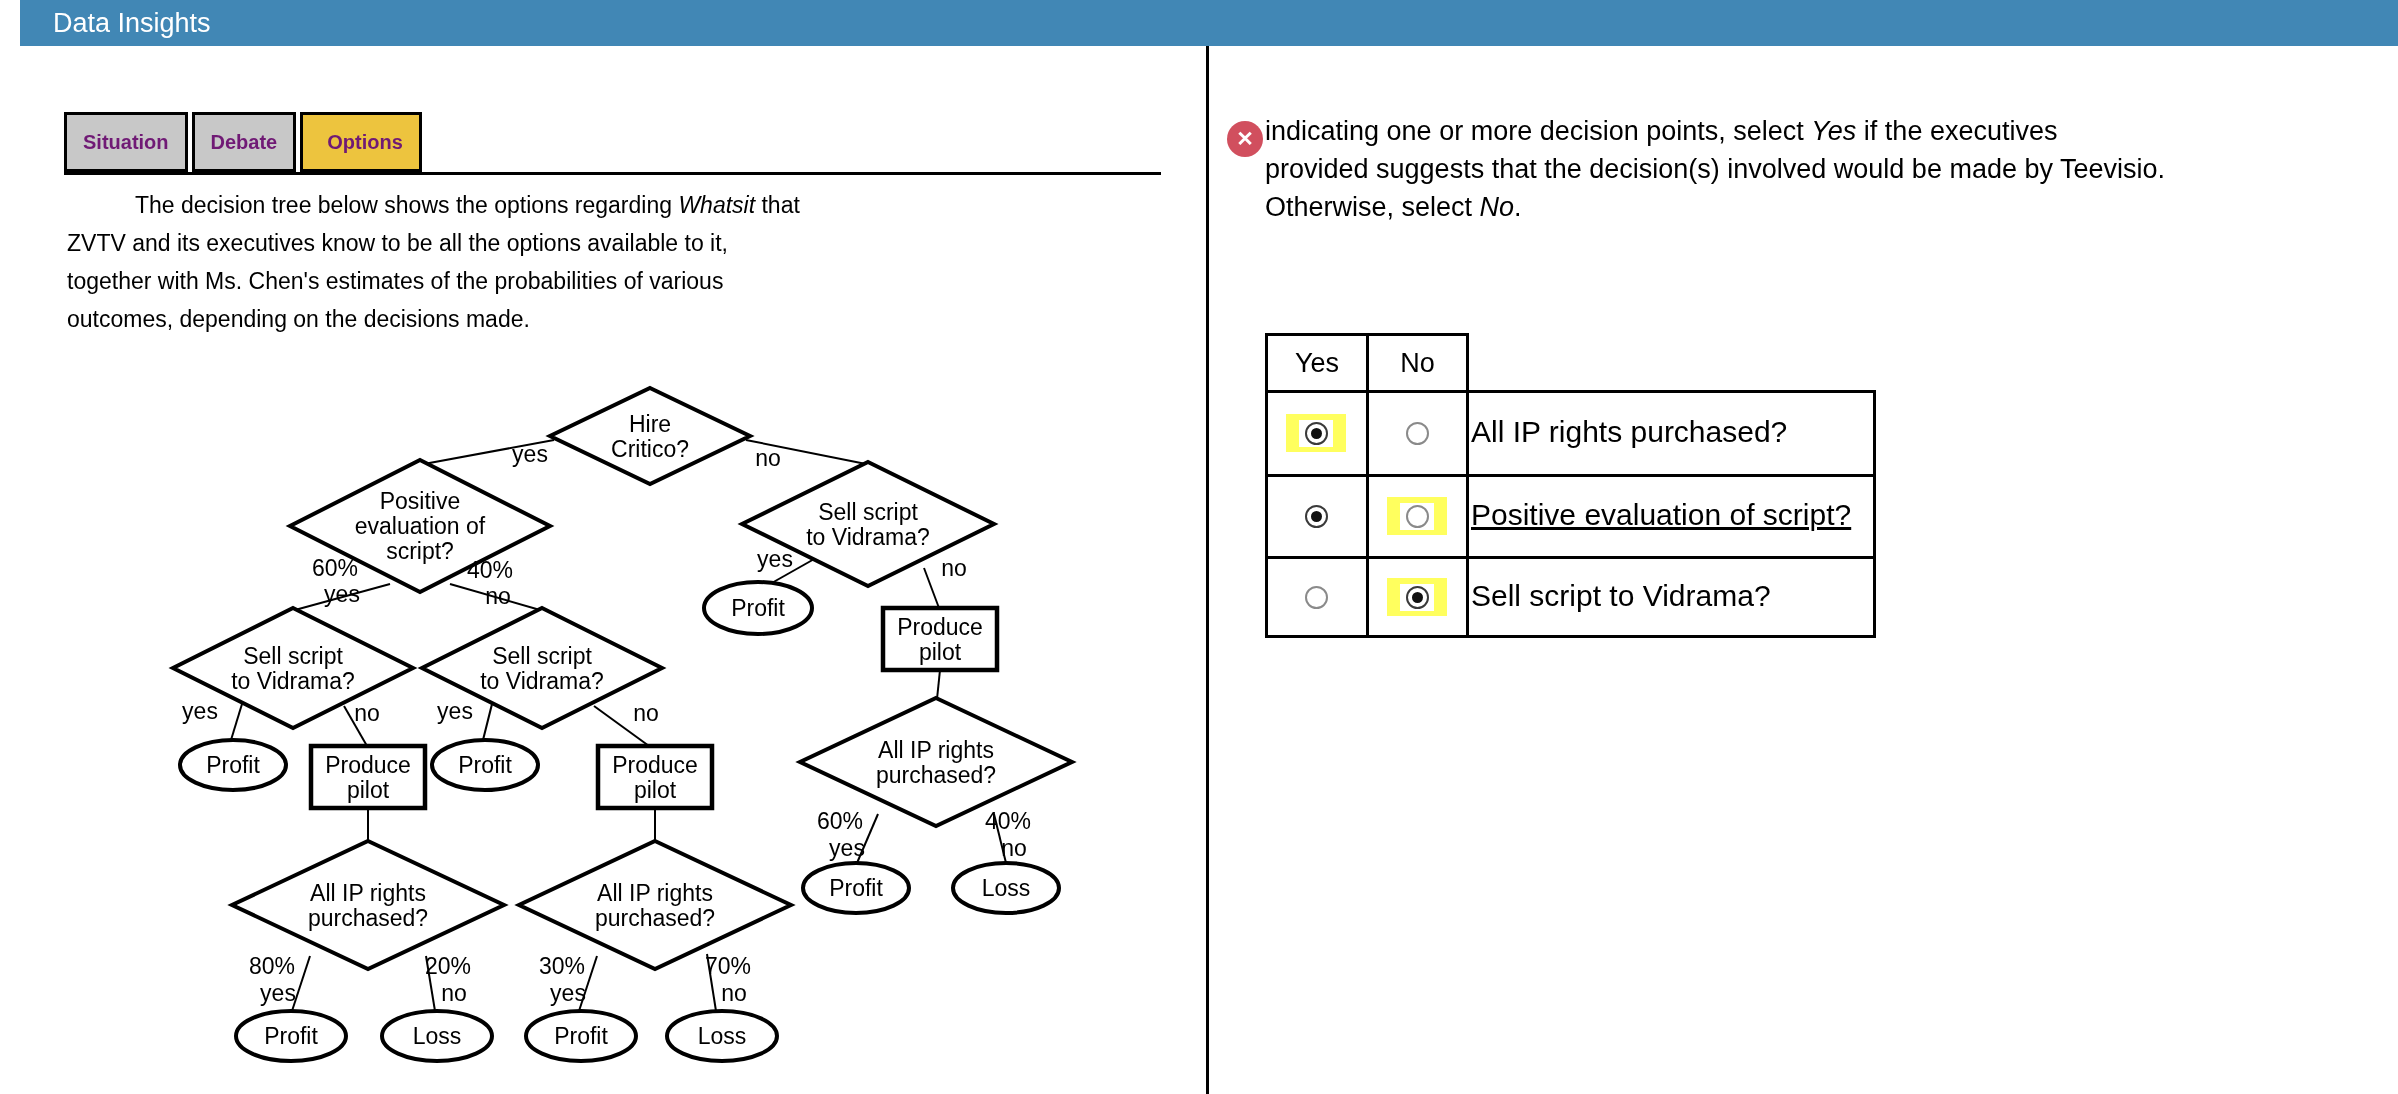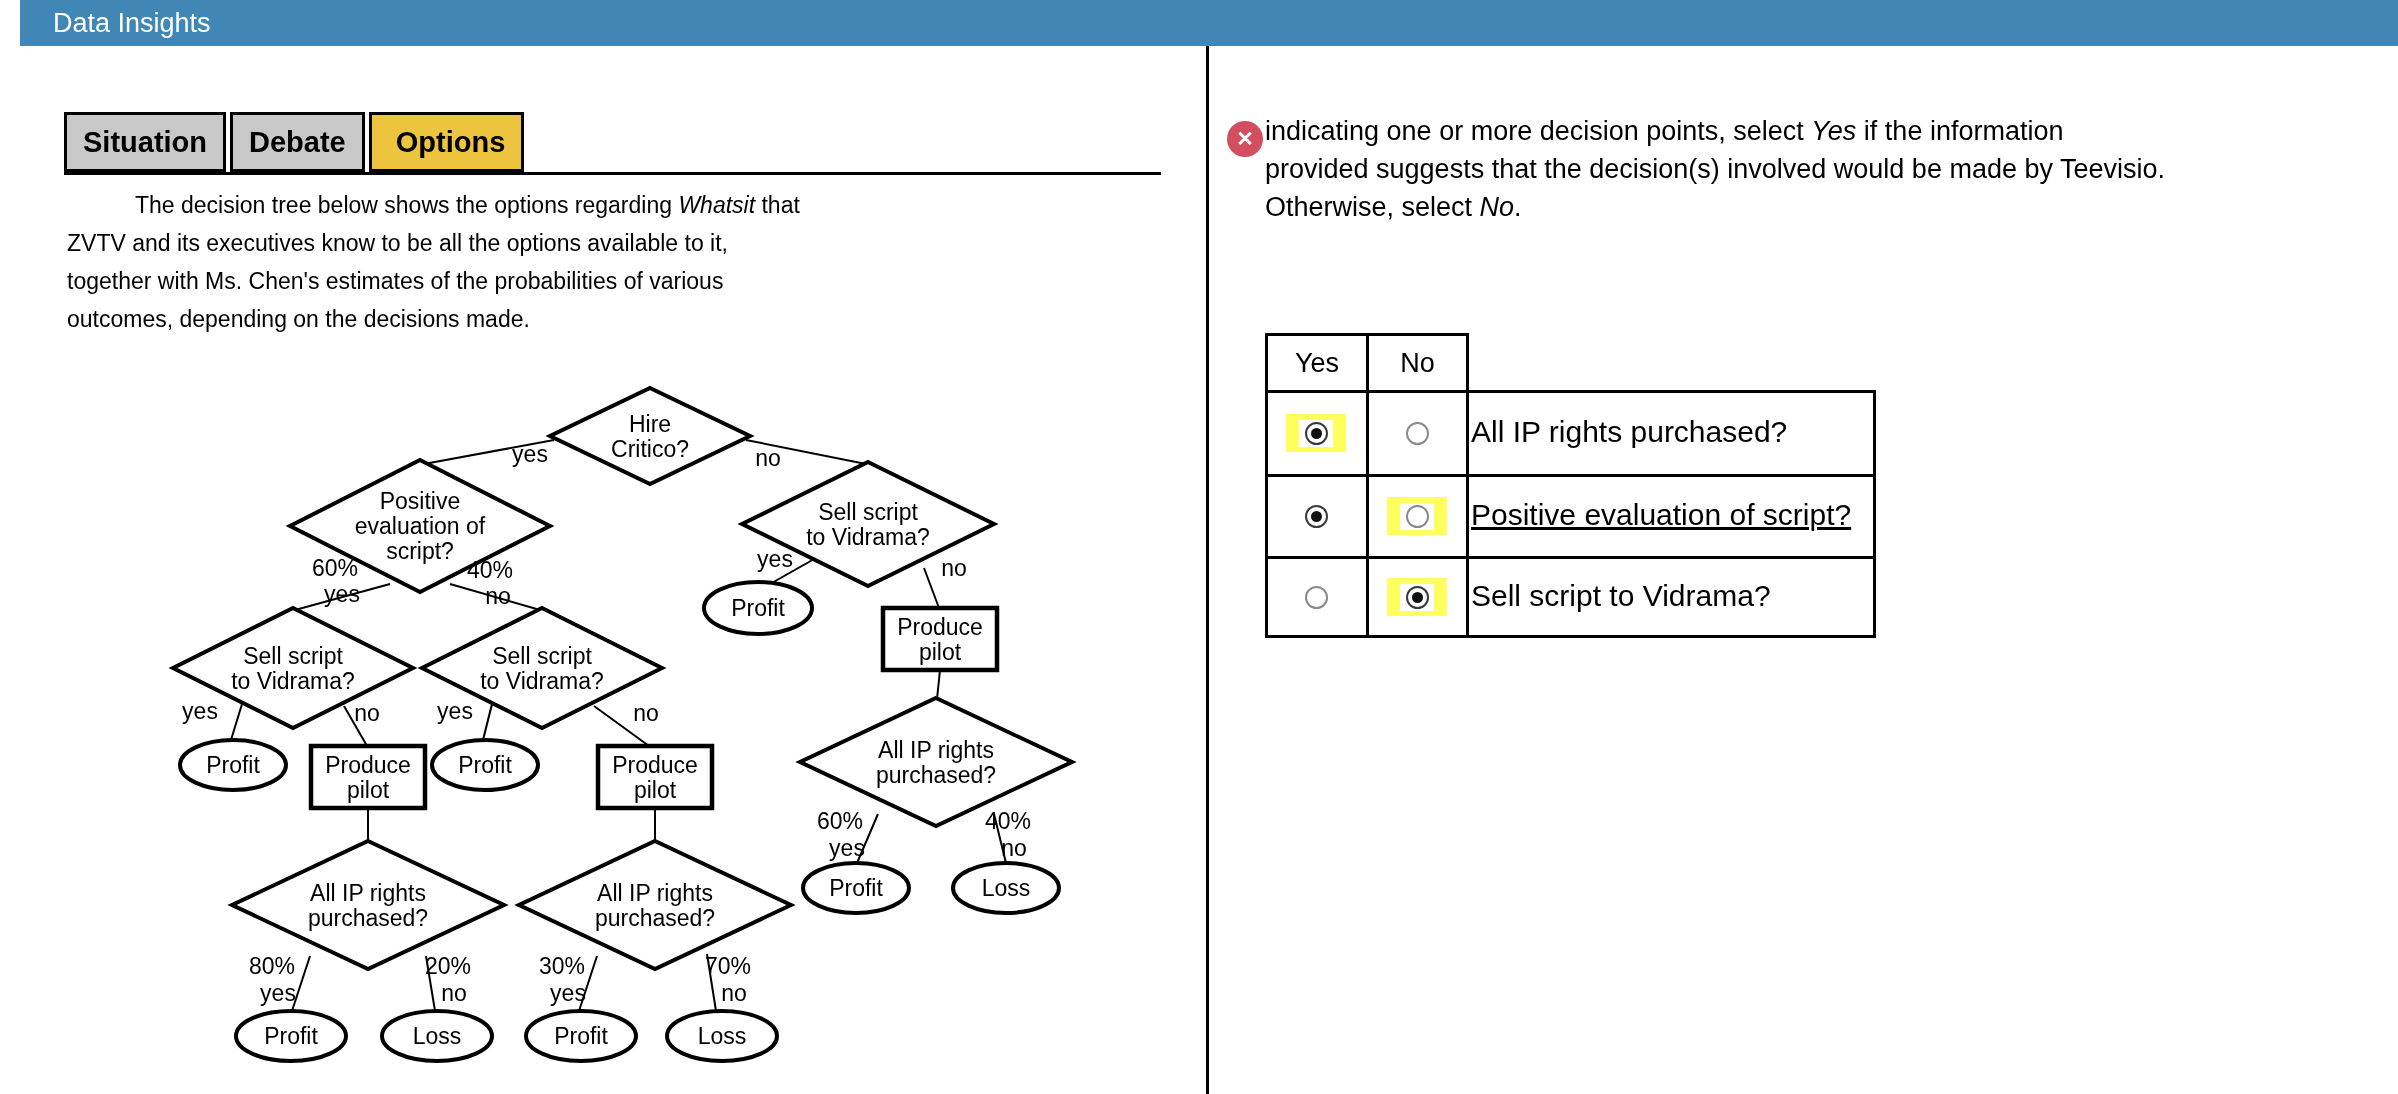--- a/index.html
+++ b/index.html
@@ -5,21 +5,21 @@
   html,body{margin:0;padding:0;background:#fff;}
   body{font-family:"Liberation Sans",sans-serif;color:#000;}
   #app{position:relative;width:2398px;height:1094px;overflow:hidden;background:#fff;margin-left:20px;}
 
   .topbar{position:absolute;left:0;top:0;width:2398px;height:46px;background:#4187b5;
           display:flex;align-items:center;}
   .topbar-title{color:#fff;font-size:27px;padding-left:33px;}
 
   .tabs{position:absolute;left:44px;top:112px;display:flex;gap:4px;}
   .tab{height:60px;box-sizing:border-box;border:3px solid #000;background:#c8c8c8;
-       color:#000000;font-weight:bold;font-size:29px;display:flex;align-items:center;
+       color:#701a75;font-weight:bold;font-size:20px;display:flex;align-items:center;
        padding:0 16px;cursor:pointer;}
   .tab.active{background:#edc43e;padding-left:24px;}
   .tab-underline{position:absolute;left:44px;top:172px;width:1097px;height:3px;background:#000;}
 
   .para{position:absolute;left:47px;top:186px;width:1010px;font-size:23px;line-height:38px;}
   .para .line.indent{text-indent:68px;}
   .q-text{position:absolute;left:1245px;top:112px;width:1090px;font-size:27px;line-height:38px;}
   .rich i{font-style:italic;}
 
   .divider{position:absolute;left:1186px;top:46px;width:3px;height:1048px;background:#000;}
@@ -165,21 +165,21 @@
       <text x="878" y="451">40%</text>
       <text x="884" y="478">no</text>
     </svg>
 
   <div class="divider"></div>
 
   <div class="qicon">
     <span>✕</span>
   </div>
   <div class="q-text rich">
-      <div class="line"><span>indicating one or more decision points, select </span><i>Yes</i><span> if the information</span></div>
+      <div class="line"><span>indicating one or more decision points, select </span><i>Yes</i><span> if the executives</span></div>
       <div class="line"><span>provided suggests that the decision(s) involved would be made by Teevisio.</span></div>
       <div class="line"><span>Otherwise, select </span><i>No</i><span>.</span></div>
     </div>
 
   <div>
 
     <div class="tline" style="left:1245px;top:333px;width:3px;height:305px;"></div>
     <div class="tline" style="left:1346px;top:333px;width:3px;height:305px;"></div>
     <div class="tline" style="left:1446px;top:333px;width:3px;height:305px;"></div>
     <div class="tline" style="left:1853px;top:390px;width:3px;height:248px;"></div>

